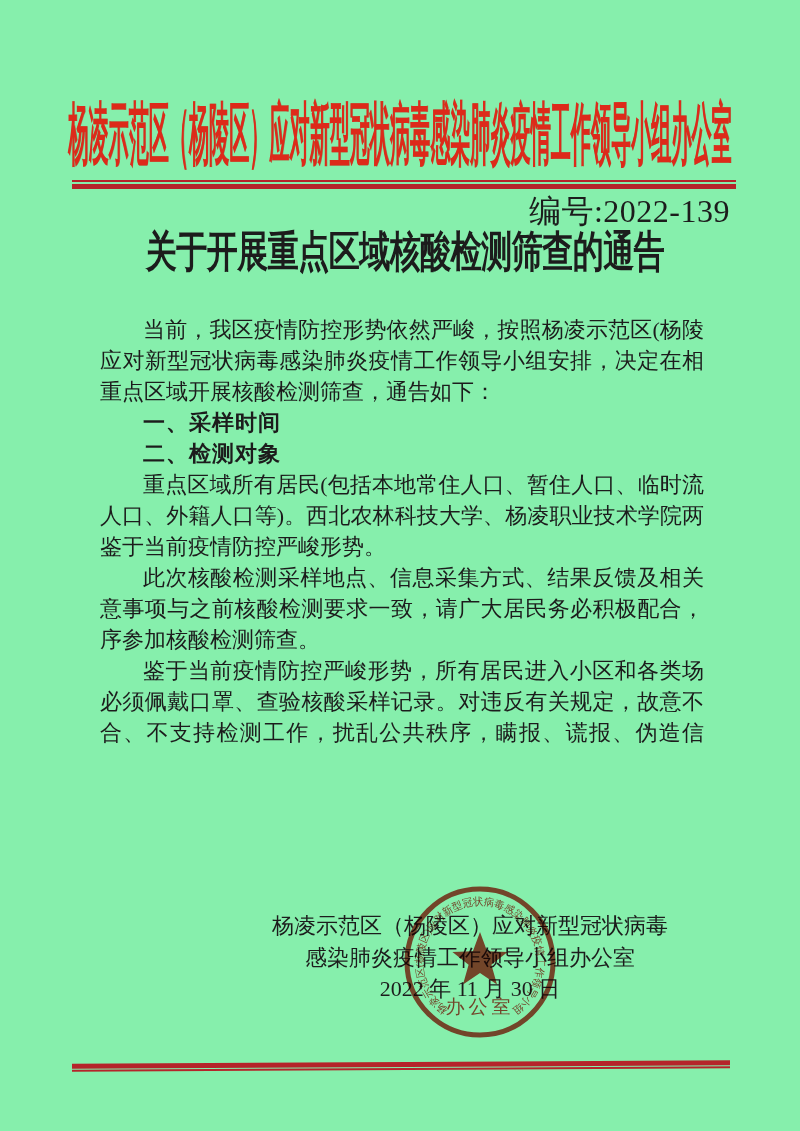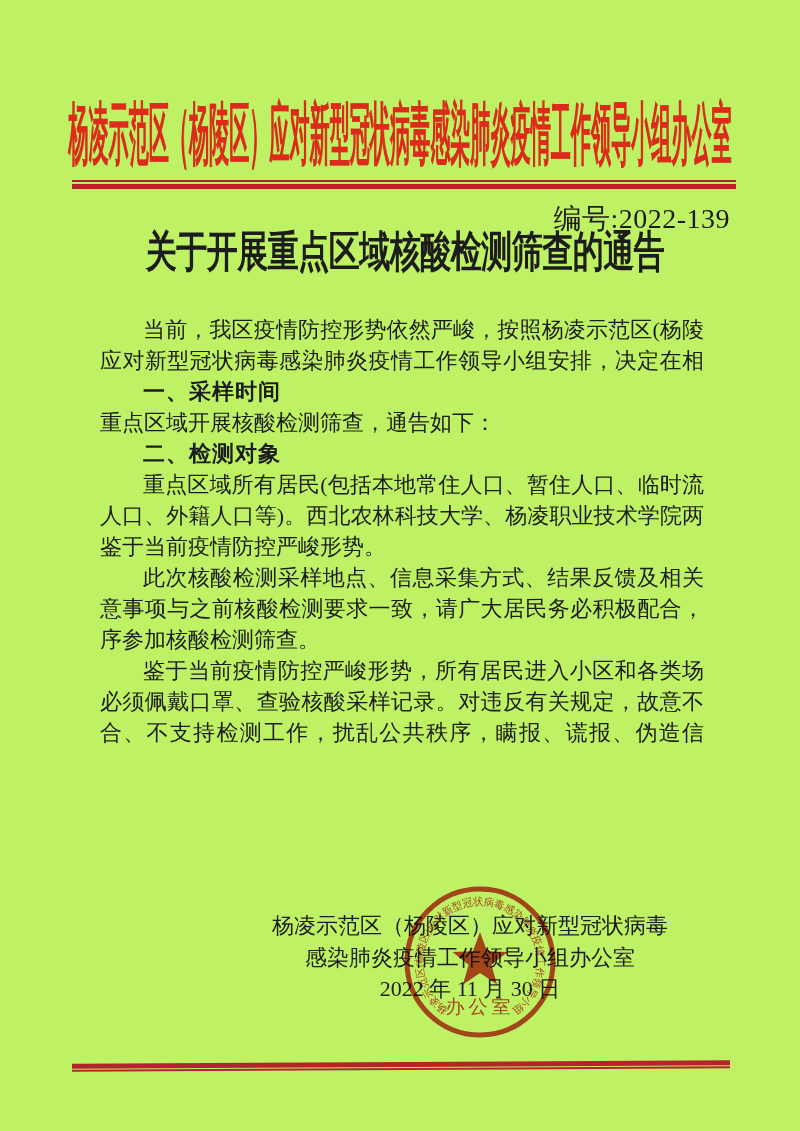--- a/index.html
+++ b/index.html
@@ -1,37 +1,37 @@
 <!DOCTYPE html>
 <html><head>
 <meta charset="utf-8">
 <style>
   html,body{margin:0;padding:0;background:#fff;}
   .page{
-    position:relative;width:800px;height:1131px;background:#bef264;overflow:hidden;
+    position:relative;width:800px;height:1131px;background:#86efac;overflow:hidden;
     font-family:"Liberation Serif","DejaVu Serif",serif;color:#1c1c1c;
     --header-red:#dd2a1a;--rule-red:#b5242a;--seal-red:#d5392b;
   }
   
   .org-wrap{
     position:absolute;top:86px;left:0;width:800px;height:96px;
     display:flex;align-items:center;justify-content:center;
   }
   .org-text{
     white-space:nowrap;font-weight:bold;font-size:60px;color:var(--header-red);
     transform:scale(0.335,1.13);transform-origin:center center;
     text-shadow:1px 0 0 rgba(160,20,10,.45);
   }
   
   .rule-top{
     position:absolute;top:180px;left:72px;width:664px;height:2px;
     border-top:2px solid var(--rule-red);border-bottom:5px solid var(--rule-red);
   }
   .doc-no{
-    position:absolute;top:200px;right:70px;font-size:28px;letter-spacing:.5px;
+    position:absolute;top:190px;right:70px;font-size:32px;letter-spacing:.5px;
   }
   .title-wrap{
     position:absolute;top:224px;left:0;width:810px;height:56px;
     display:flex;align-items:center;justify-content:center;
   }
   .title-text{
     white-space:nowrap;font-weight:bold;font-size:31px;letter-spacing:-0.5px;
     transform:scaleY(1.38);transform-origin:center center;
   }
   .body{
@@ -70,22 +70,22 @@
 
   <div class="doc-no">编号:2022-139</div>
 
   <div class="title-wrap">
     <span class="title-text">关于开展重点区域核酸检测筛查的通告</span>
   </div>
 
   <div class="body">
       <div class="bline indent fill">当前，我区疫情防控形势依然严峻，按照杨凌示范区(杨陵区)</div>
       <div class="bline fill">应对新型冠状病毒感染肺炎疫情工作领导小组安排，决定在相关</div>
+      <div class="bline">重点区域开展核酸检测筛查，通告如下：</div>
       <div class="bline indent heading">一、采样时间</div>
-      <div class="bline">重点区域开展核酸检测筛查，通告如下：</div>
       <div class="bline indent heading">二、检测对象</div>
       <div class="bline indent fill">重点区域所有居民(包括本地常住人口、暂住人口、临时流动</div>
       <div class="bline fill">人口、外籍人口等)。西北农林科技大学、杨凌职业技术学院两所</div>
       <div class="bline">鉴于当前疫情防控严峻形势。</div>
       <div class="bline indent fill">此次核酸检测采样地点、信息采集方式、结果反馈及相关注</div>
       <div class="bline fill">意事项与之前核酸检测要求一致，请广大居民务必积极配合，有.</div>
       <div class="bline">序参加核酸检测筛查。</div>
       <div class="bline indent fill">鉴于当前疫情防控严峻形势，所有居民进入小区和各类场所</div>
       <div class="bline fill">必须佩戴口罩、查验核酸采样记录。对违反有关规定，故意不配</div>
       <div class="bline fill">合、不支持检测工作，扰乱公共秩序，瞒报、谎报、伪造信息，</div>

